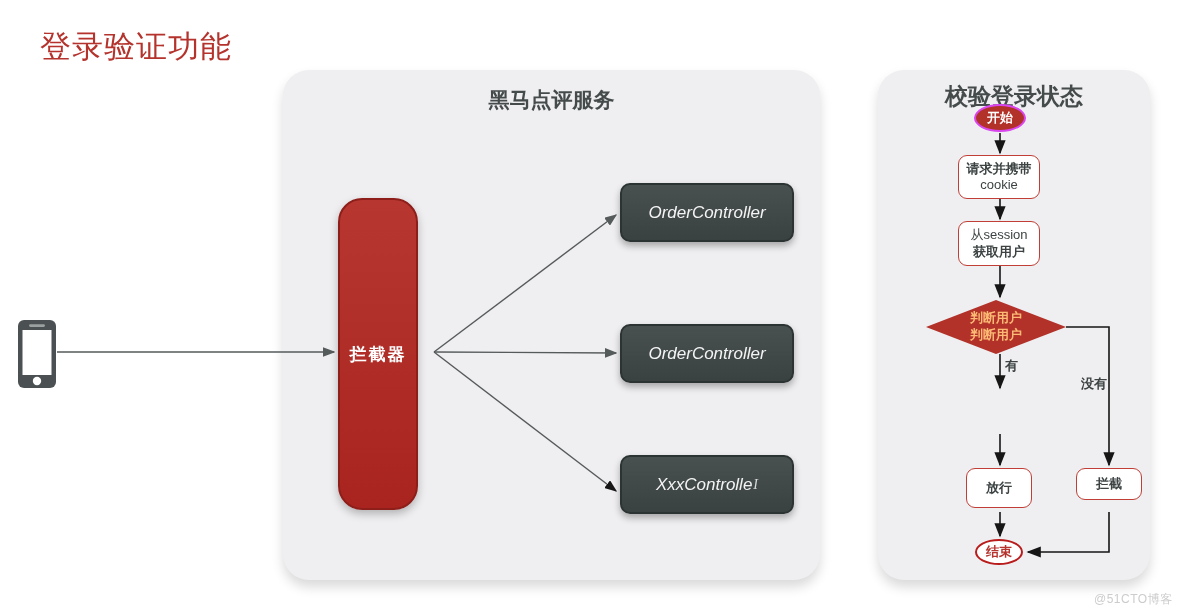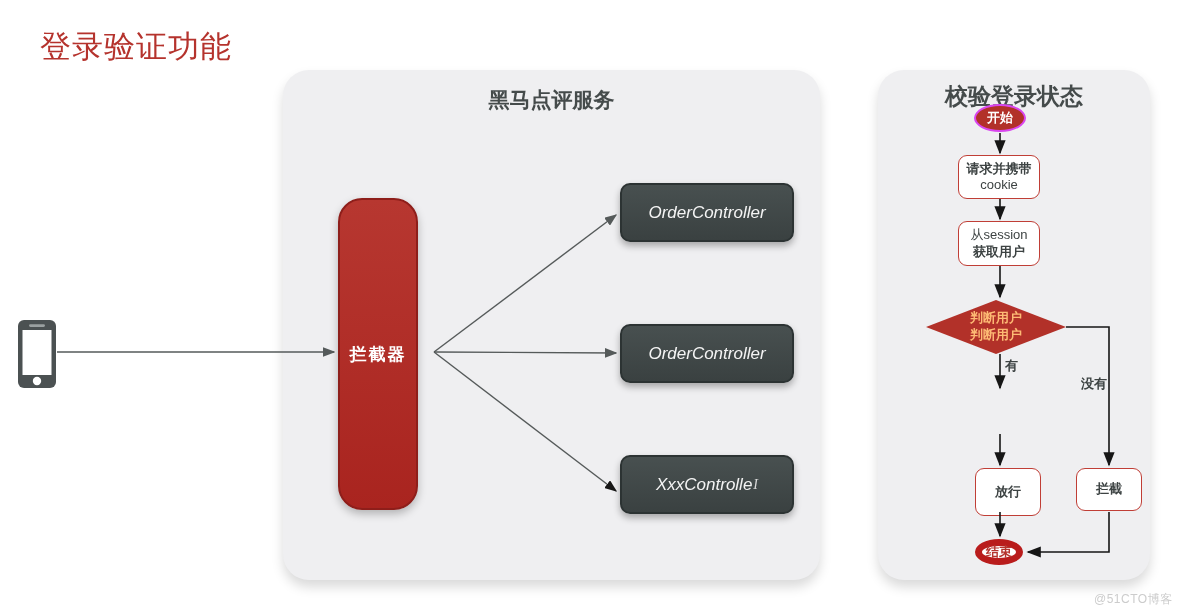--- a/index.html
+++ b/index.html
@@ -62,32 +62,32 @@
     line-height:1.25; }
   .terminal {
     border-radius:50%; font-weight:bold; font-size:13px;
   }
   #node-start {
     left:96px; top:34px; width:52px; height:28px;
     background:#b23129; border:2px solid #d946ef; color:#ffffff;
   }
   #node-end {
     left:97px; top:469px; width:48px; height:26px;
-    background:#ffffff; border:7px solid #b91c1c; color:#b5342e;
+    background:#ffffff; border:2px solid #b91c1c; color:#b5342e;
   }
   .process {
     background:#ffffff; border:1.5px solid #c03e36; border-radius:9px;
     color:#3d4343; font-size:13px;
   }
   .process .zh { font-weight:bold; }
   #node-request { left:80px; top:85px;  width:82px; height:44px; }
   #node-session { left:80px; top:151px; width:82px; height:45px; }
   #node-save    { left:66px; top:321px; width:110px; height:43px; }
-  #node-pass    { left:88px; top:398px; width:66px; height:48px; font-weight:bold;margin-left:9px; }
-  #node-intercept { left:198px; top:398px; width:66px; height:43px; font-weight:bold; }
+  #node-pass    { left:88px; top:398px; width:66px; height:40px; font-weight:bold; }
+  #node-intercept { left:198px; top:398px; width:66px; height:32px; font-weight:bold; }
   .decision {
     position:absolute; left:48px; top:230px; width:140px; height:54px;
     background:#b23129;
     clip-path:polygon(50% 0, 100% 50%, 50% 100%, 0 50%);
     display:flex; flex-direction:column; align-items:center; justify-content:center;
     color:#fdba74; font-weight:bold; font-size:13px; line-height:1.3; text-align:center;
   }
   .edge-label {
     position:absolute; font-size:13px; font-weight:bold; color:#3d4343;
   }

